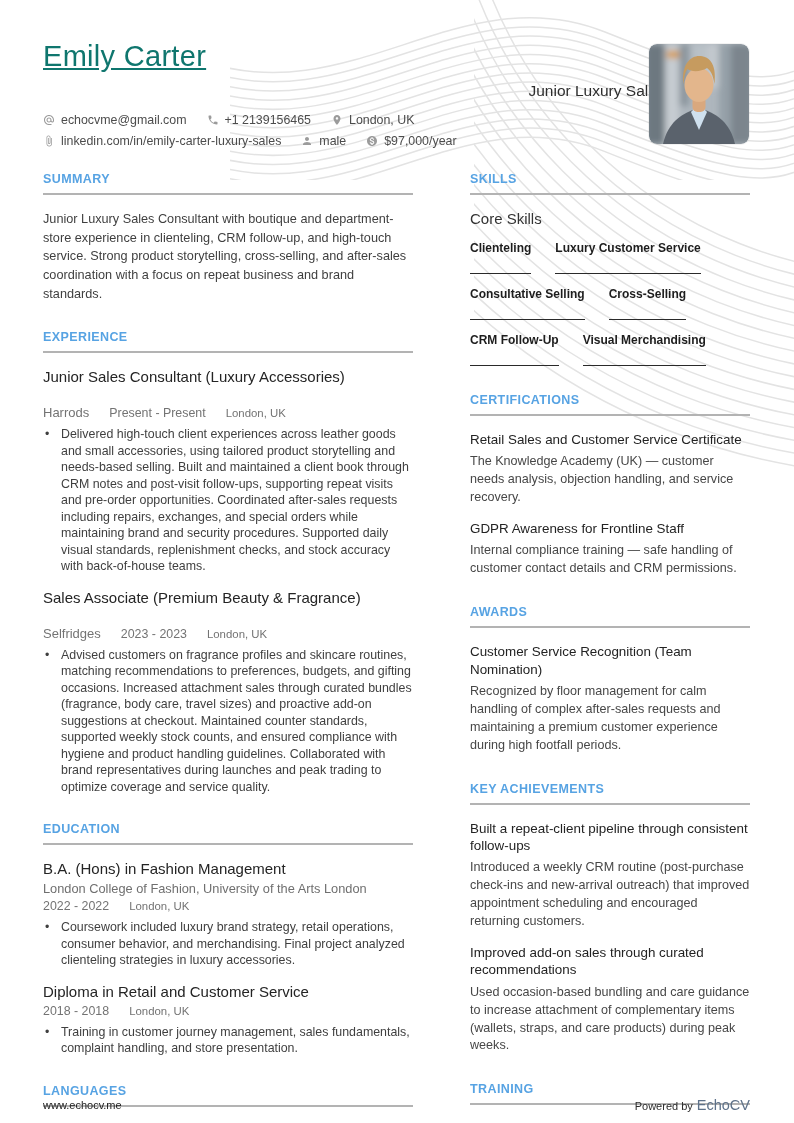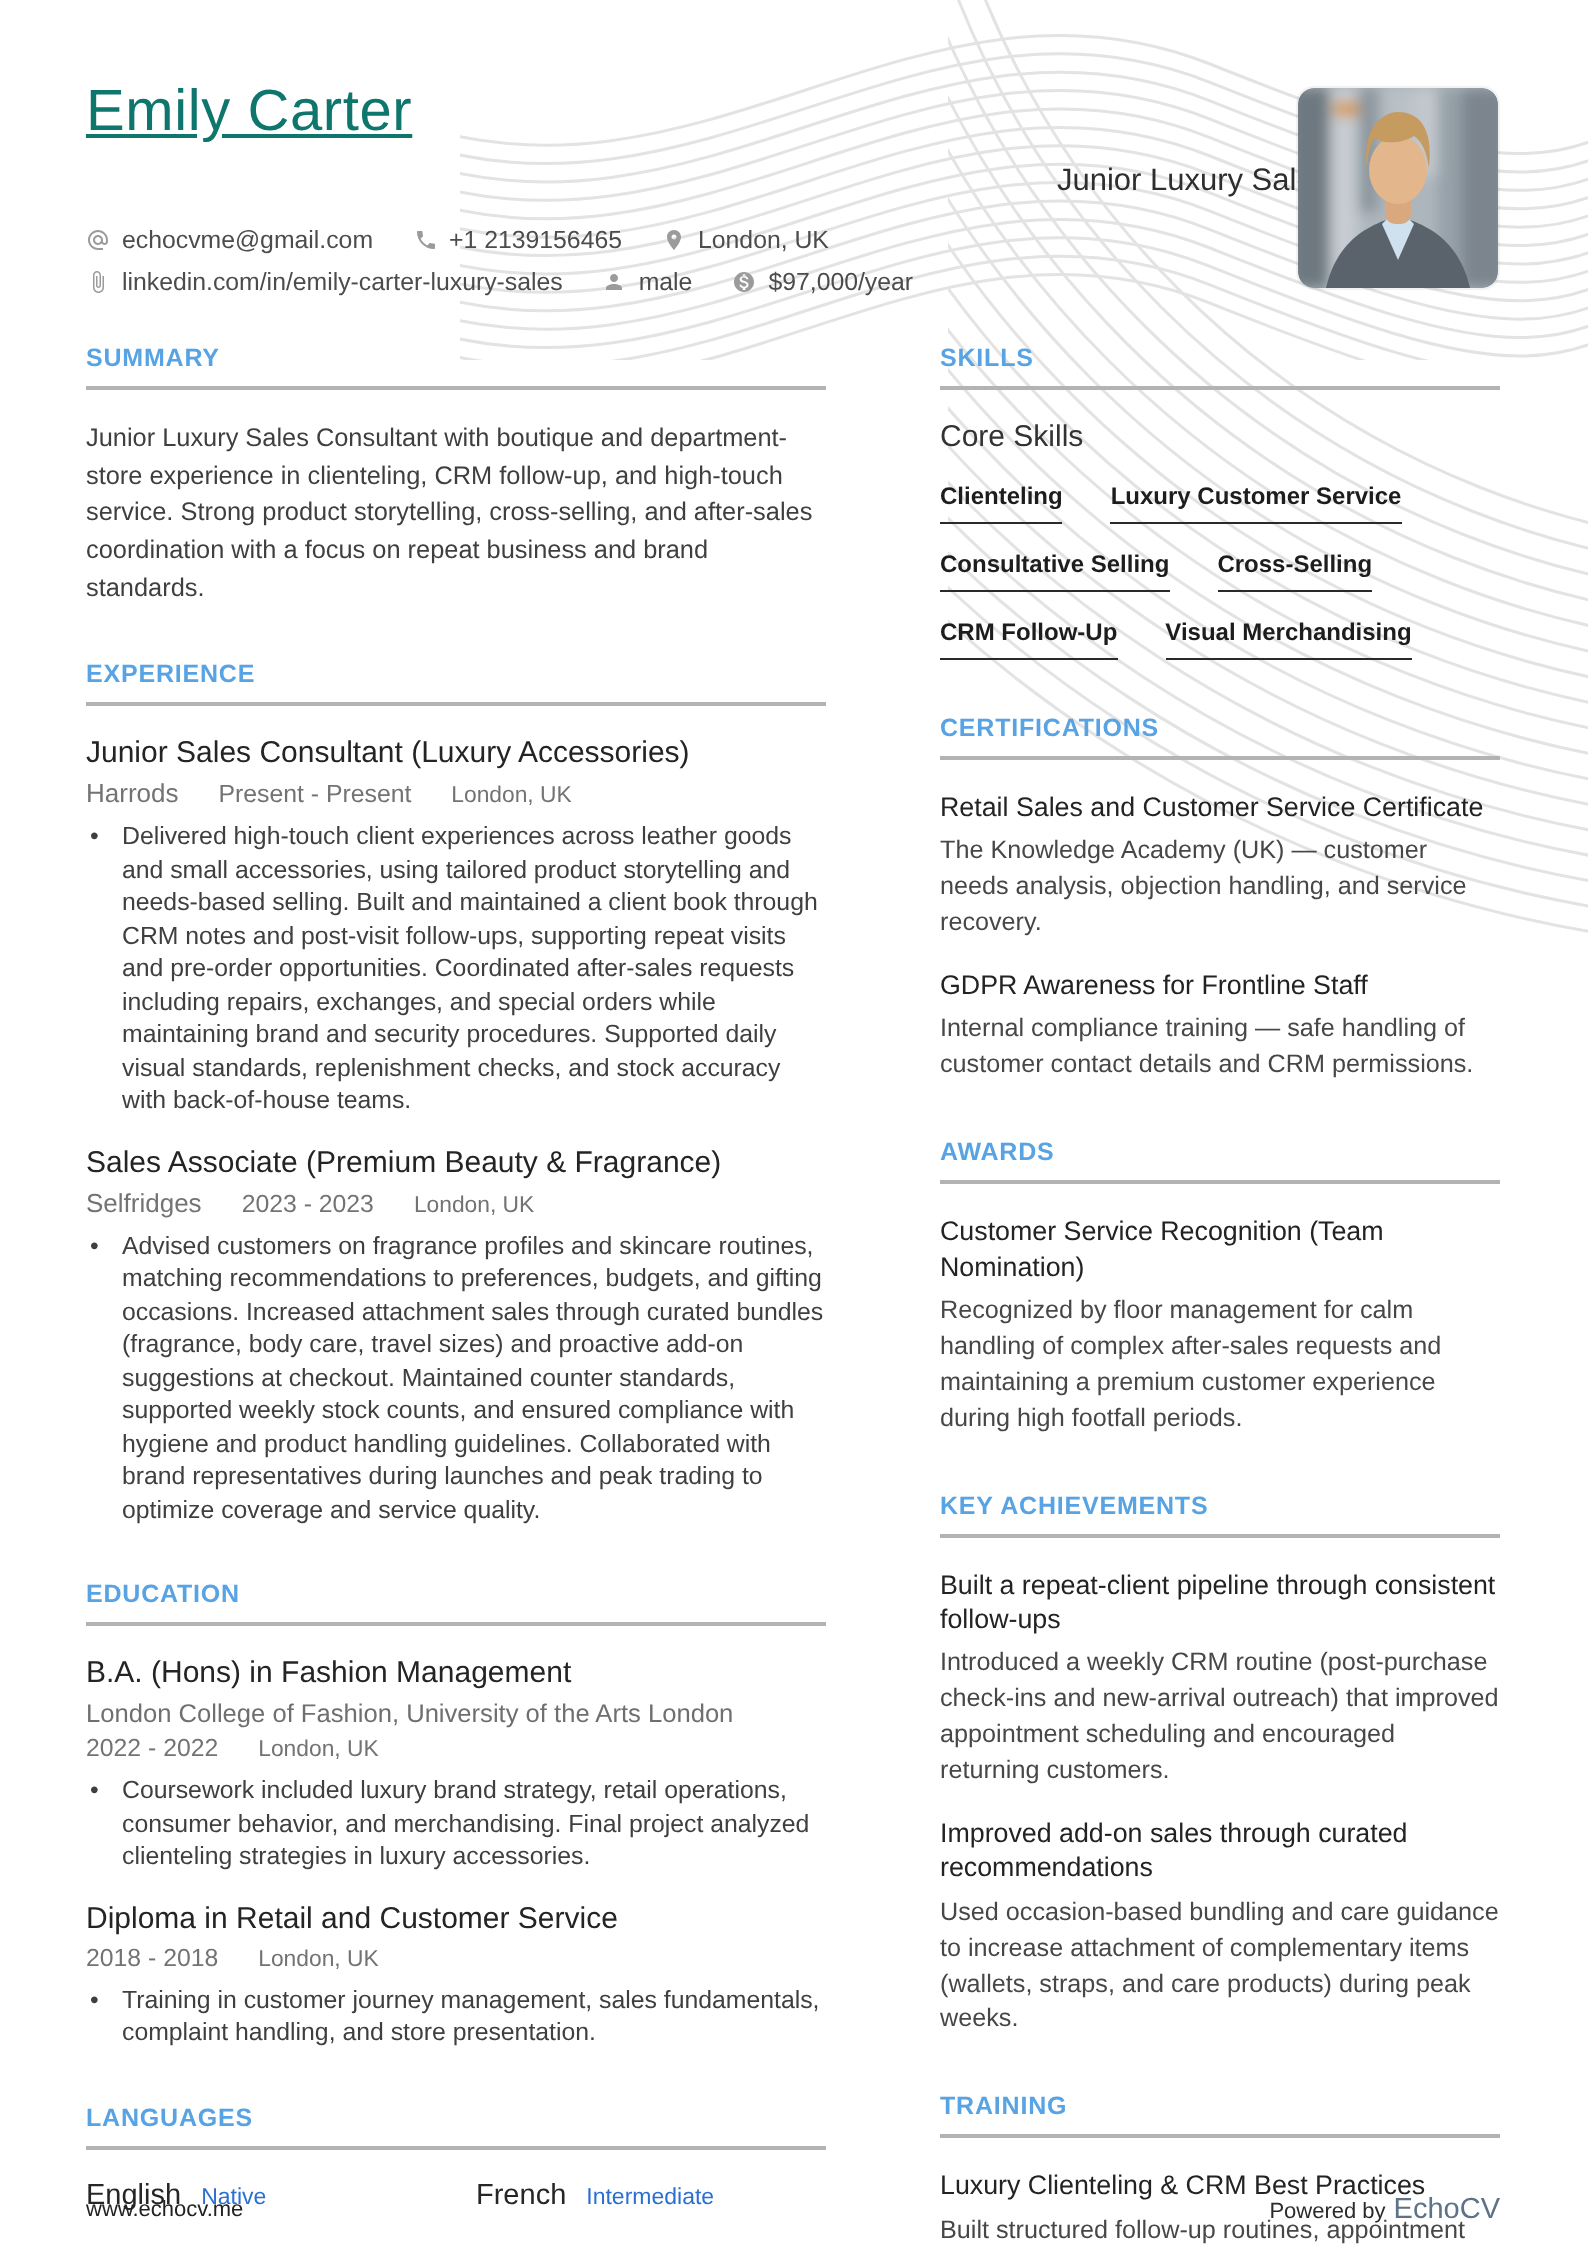--- a/index.html
+++ b/index.html
@@ -35,37 +35,37 @@
   .sec{margin-bottom:27px;}
   .sec-h{font-size:12.5px;font-weight:bold;letter-spacing:.4px;color:#57a3e3;margin:0 0 7px;}
   .sec-rule{height:2px;background:#b3b3b3;margin-bottom:15px;}
 
   .body-text{font-size:12.7px;line-height:1.47;color:#3f3f3f;}
 
   
   .job{margin-bottom:14px;}
   .job-title{font-size:15px;color:#242424;margin:0 0 4px;}
   .meta{display:flex;align-items:baseline;color:#737373;margin-bottom:6px;}
-  .meta .company{font-size:13px;margin-right:20px;}
+  .meta .company{font-size:13px;margin-right:20px;margin-top:16px;}
   .meta .dates{font-size:12.4px;margin-right:20px;}
   .meta .loc{font-size:11.4px;}
   .school{font-size:12.8px;color:#6f6f6f;margin:1px 0 3px;}
   .bullet{display:flex;font-size:12.4px;line-height:1.33;color:#3f3f3f;}
   .bullet .dot{flex:none;width:16px;padding-left:2px;}
 
   
   .langs{display:grid;grid-template-columns:1fr 1fr;column-gap:20px;row-gap:14px;}
   .lang-row{display:flex;align-items:baseline;margin-bottom:7px;}
   .lang-name{font-size:14.5px;color:#262626;margin-right:10px;}
   .lang-level{font-size:11.5px;color:#2b6fd1;}
 
   
   .skill-group-title{font-size:15px;color:#333;margin:2px 0 14px;}
   .chips{display:flex;flex-wrap:wrap;column-gap:24px;row-gap:13px;}
-  .chip{font-size:12px;font-weight:bold;color:#1d1d1d;border-bottom:1.5px solid #2a2a2a;padding-bottom:6px;white-space:nowrap;}
+  .chip{font-size:12px;font-weight:bold;color:#1d1d1d;border-bottom:1.5px solid #2a2a2a;padding-bottom:18px;white-space:nowrap;}
 
   
   .ritem{margin-bottom:13px;}
   .ritem-title{font-size:13.4px;color:#232323;margin:0 0 5px;line-height:1.3;}
   .ritem-desc{font-size:12.6px;color:#474747;line-height:1.42;}
 
   footer{position:absolute;left:0;bottom:8px;width:794px;height:24px;text-align:right;}
   .site{position:absolute;left:43px;bottom:4px;font-size:11px;color:#222;}
   .powered{position:absolute;right:44px;bottom:2px;font-size:11px;color:#2b2b2b;}
   .powered .brand{font-size:14.5px;color:#5d7189;margin-left:4px;}

